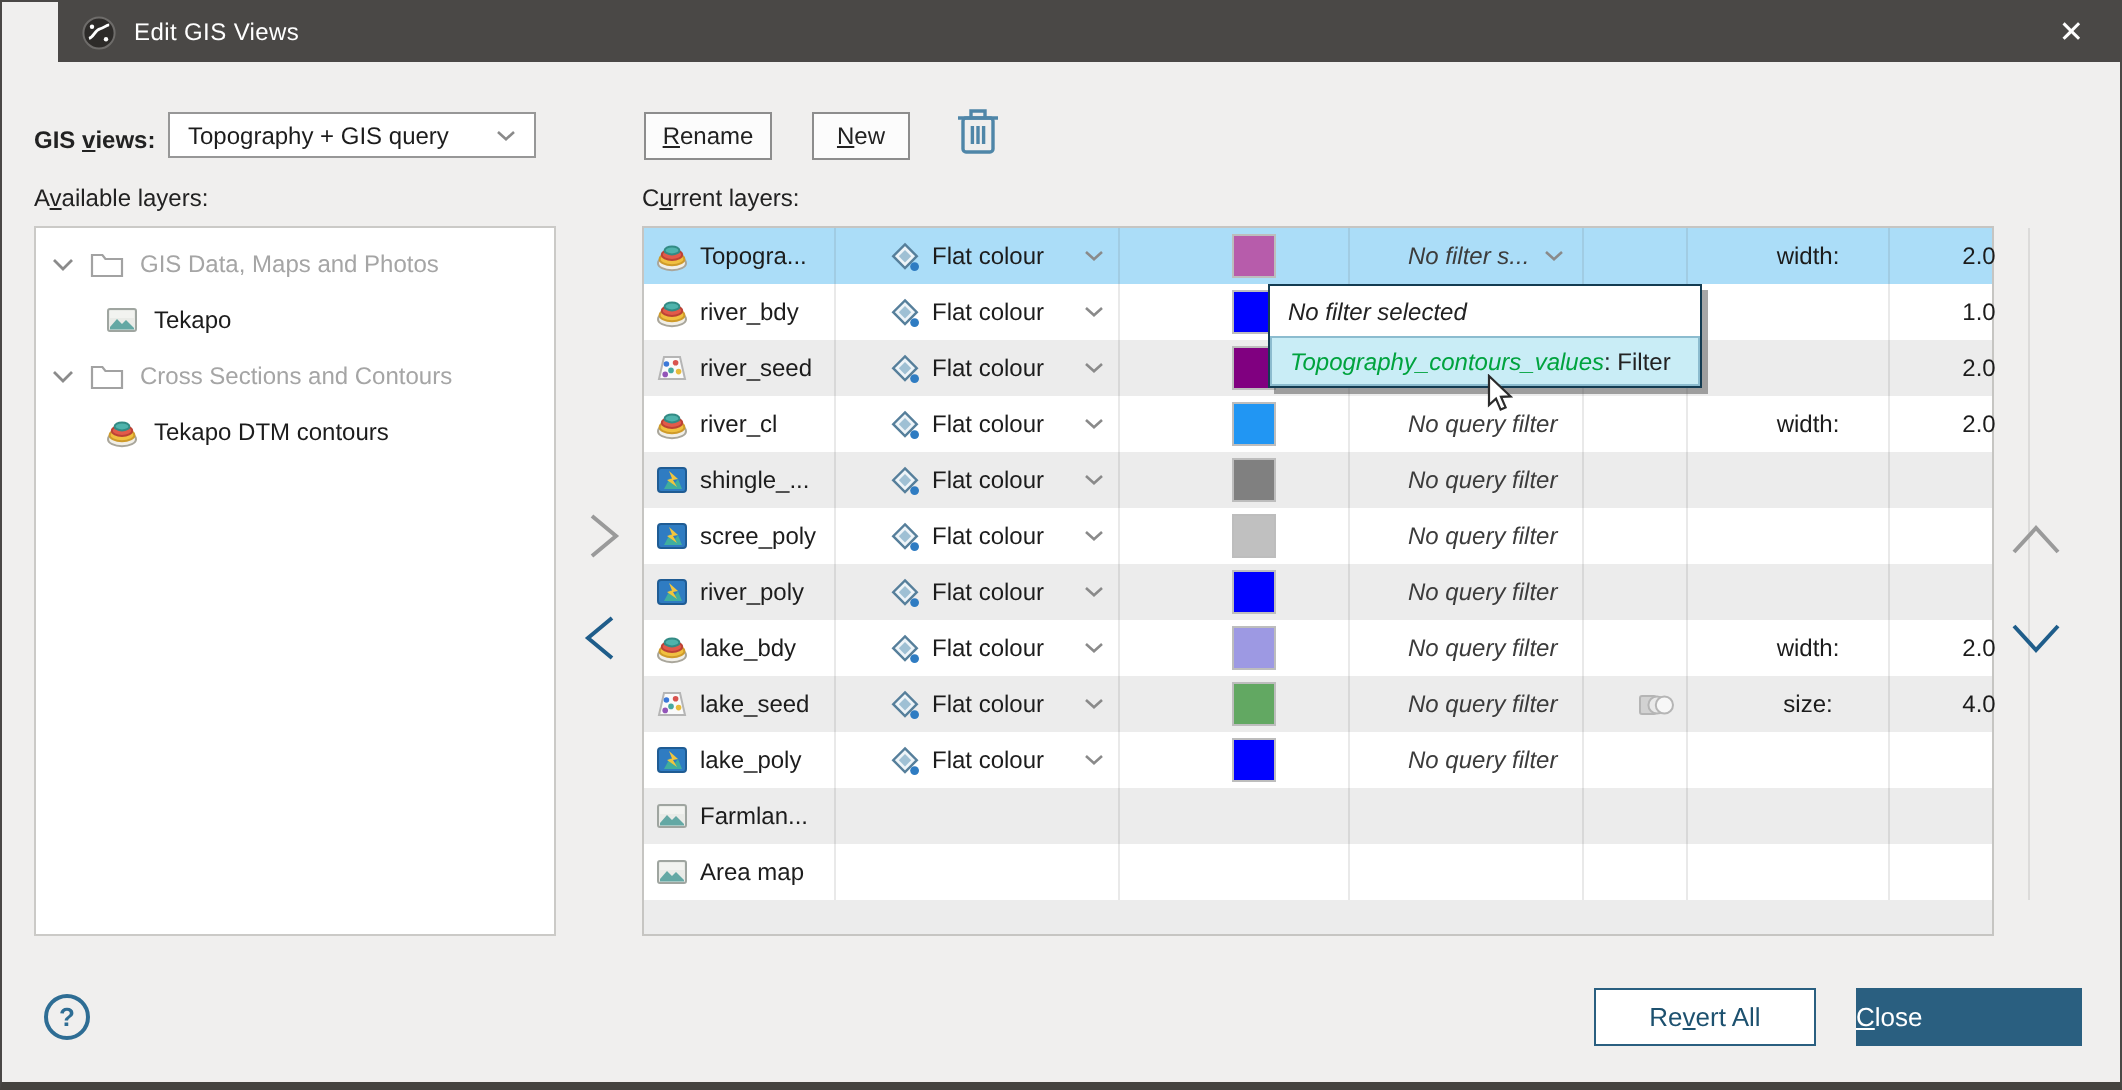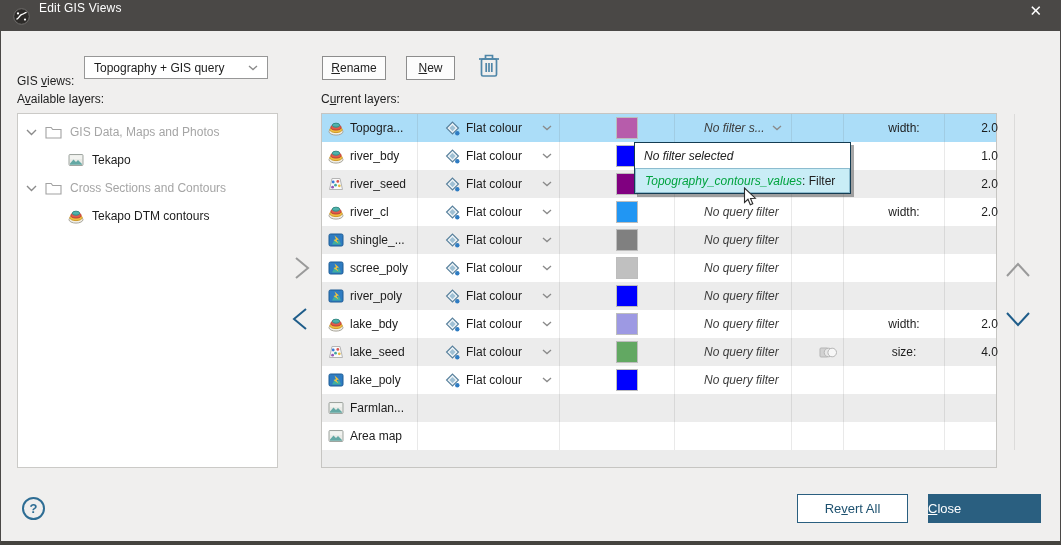--- a/index.html
+++ b/index.html
@@ -1,40 +1,40 @@
 <!DOCTYPE html>
 <html><head>
 <meta charset="utf-8">
 <style>
   html,body{margin:0;padding:0;background:#888;}
   .window{position:relative;width:1061px;height:545px;background:#f0efee;
     border:1px solid #4a4846;border-bottom:4px solid #45433f;box-sizing:border-box;
     font-family:"Liberation Sans",sans-serif;font-size:12px;color:#1c1c1c;overflow:hidden;}
   
-  .titlebar{height:30px;background:#4a4846;display:flex;gap:9px;padding:0 12px;color:#fff;}
+  .titlebar{height:30px;background:#4a4846;display:flex;align-items:center;gap:9px;padding:0 12px;color:#fff;margin-left:28px;}
   .titlebar .title{font-size:12px;letter-spacing:.2px;}
   .close-x{margin-left:auto;font-size:15px;line-height:15px;color:#fff;padding:2px 6px;cursor:default;}
   
   .lbl{position:absolute;font-size:12px;color:#222;}
-  .gis-label{left:16px;top:73px;}
+  .gis-label{left:16px;top:62px;font-weight:bold;}
   .gis-select{position:absolute;left:83px;top:55px;width:184px;height:23px;background:#fff;
     border:1px solid #979797;box-sizing:border-box;display:flex;align-items:center;padding:0 9px;gap:6px;}
   .gis-select .seltext{flex:1;white-space:nowrap;overflow:hidden;}
   .btn{position:absolute;height:24px;background:#fcfcfc;border:1px solid #8d8d8d;box-sizing:border-box;
     display:flex;align-items:center;justify-content:center;font-size:12px;color:#222;cursor:default;}
   .btn-rename{left:321px;top:55px;width:64px;}
   .btn-new{left:405px;top:55px;width:49px;}
   .trash{position:absolute;left:476px;top:51px;width:24px;height:28px;}
   .avail-label{left:16px;top:91px;}
   .curr-label{left:320px;top:91px;}
   
   .left-panel{position:absolute;left:16px;top:112px;width:261px;height:355px;background:#fff;
     border:1px solid #cbcac7;box-sizing:border-box;padding-top:4px;}
   .tree-row{height:28px;display:flex;align-items:center;gap:8px;padding-left:8px;}
-  .tree-row.child{padding-left:50px;}
+  .tree-row.child{padding-left:35px;}
   .t-label{white-space:nowrap;}
   .t-label.gray{color:#a5a5a5;}
   
   .xfer{position:absolute;width:28px;height:28px;}
   .xr{left:286px;top:253px;} .xl{left:286px;top:304px;}
   .xu{left:1003px;top:254px;} .xd{left:1003px;top:305px;}
   
   .table{position:absolute;left:320px;top:112px;width:676px;height:355px;background:#fff;
     border:1px solid #c6c5c2;box-sizing:border-box;display:flex;flex-direction:column;}
   .trow{display:grid;grid-template-columns:96px 122px 95px 97px 32px 81px 50px 1fr;

